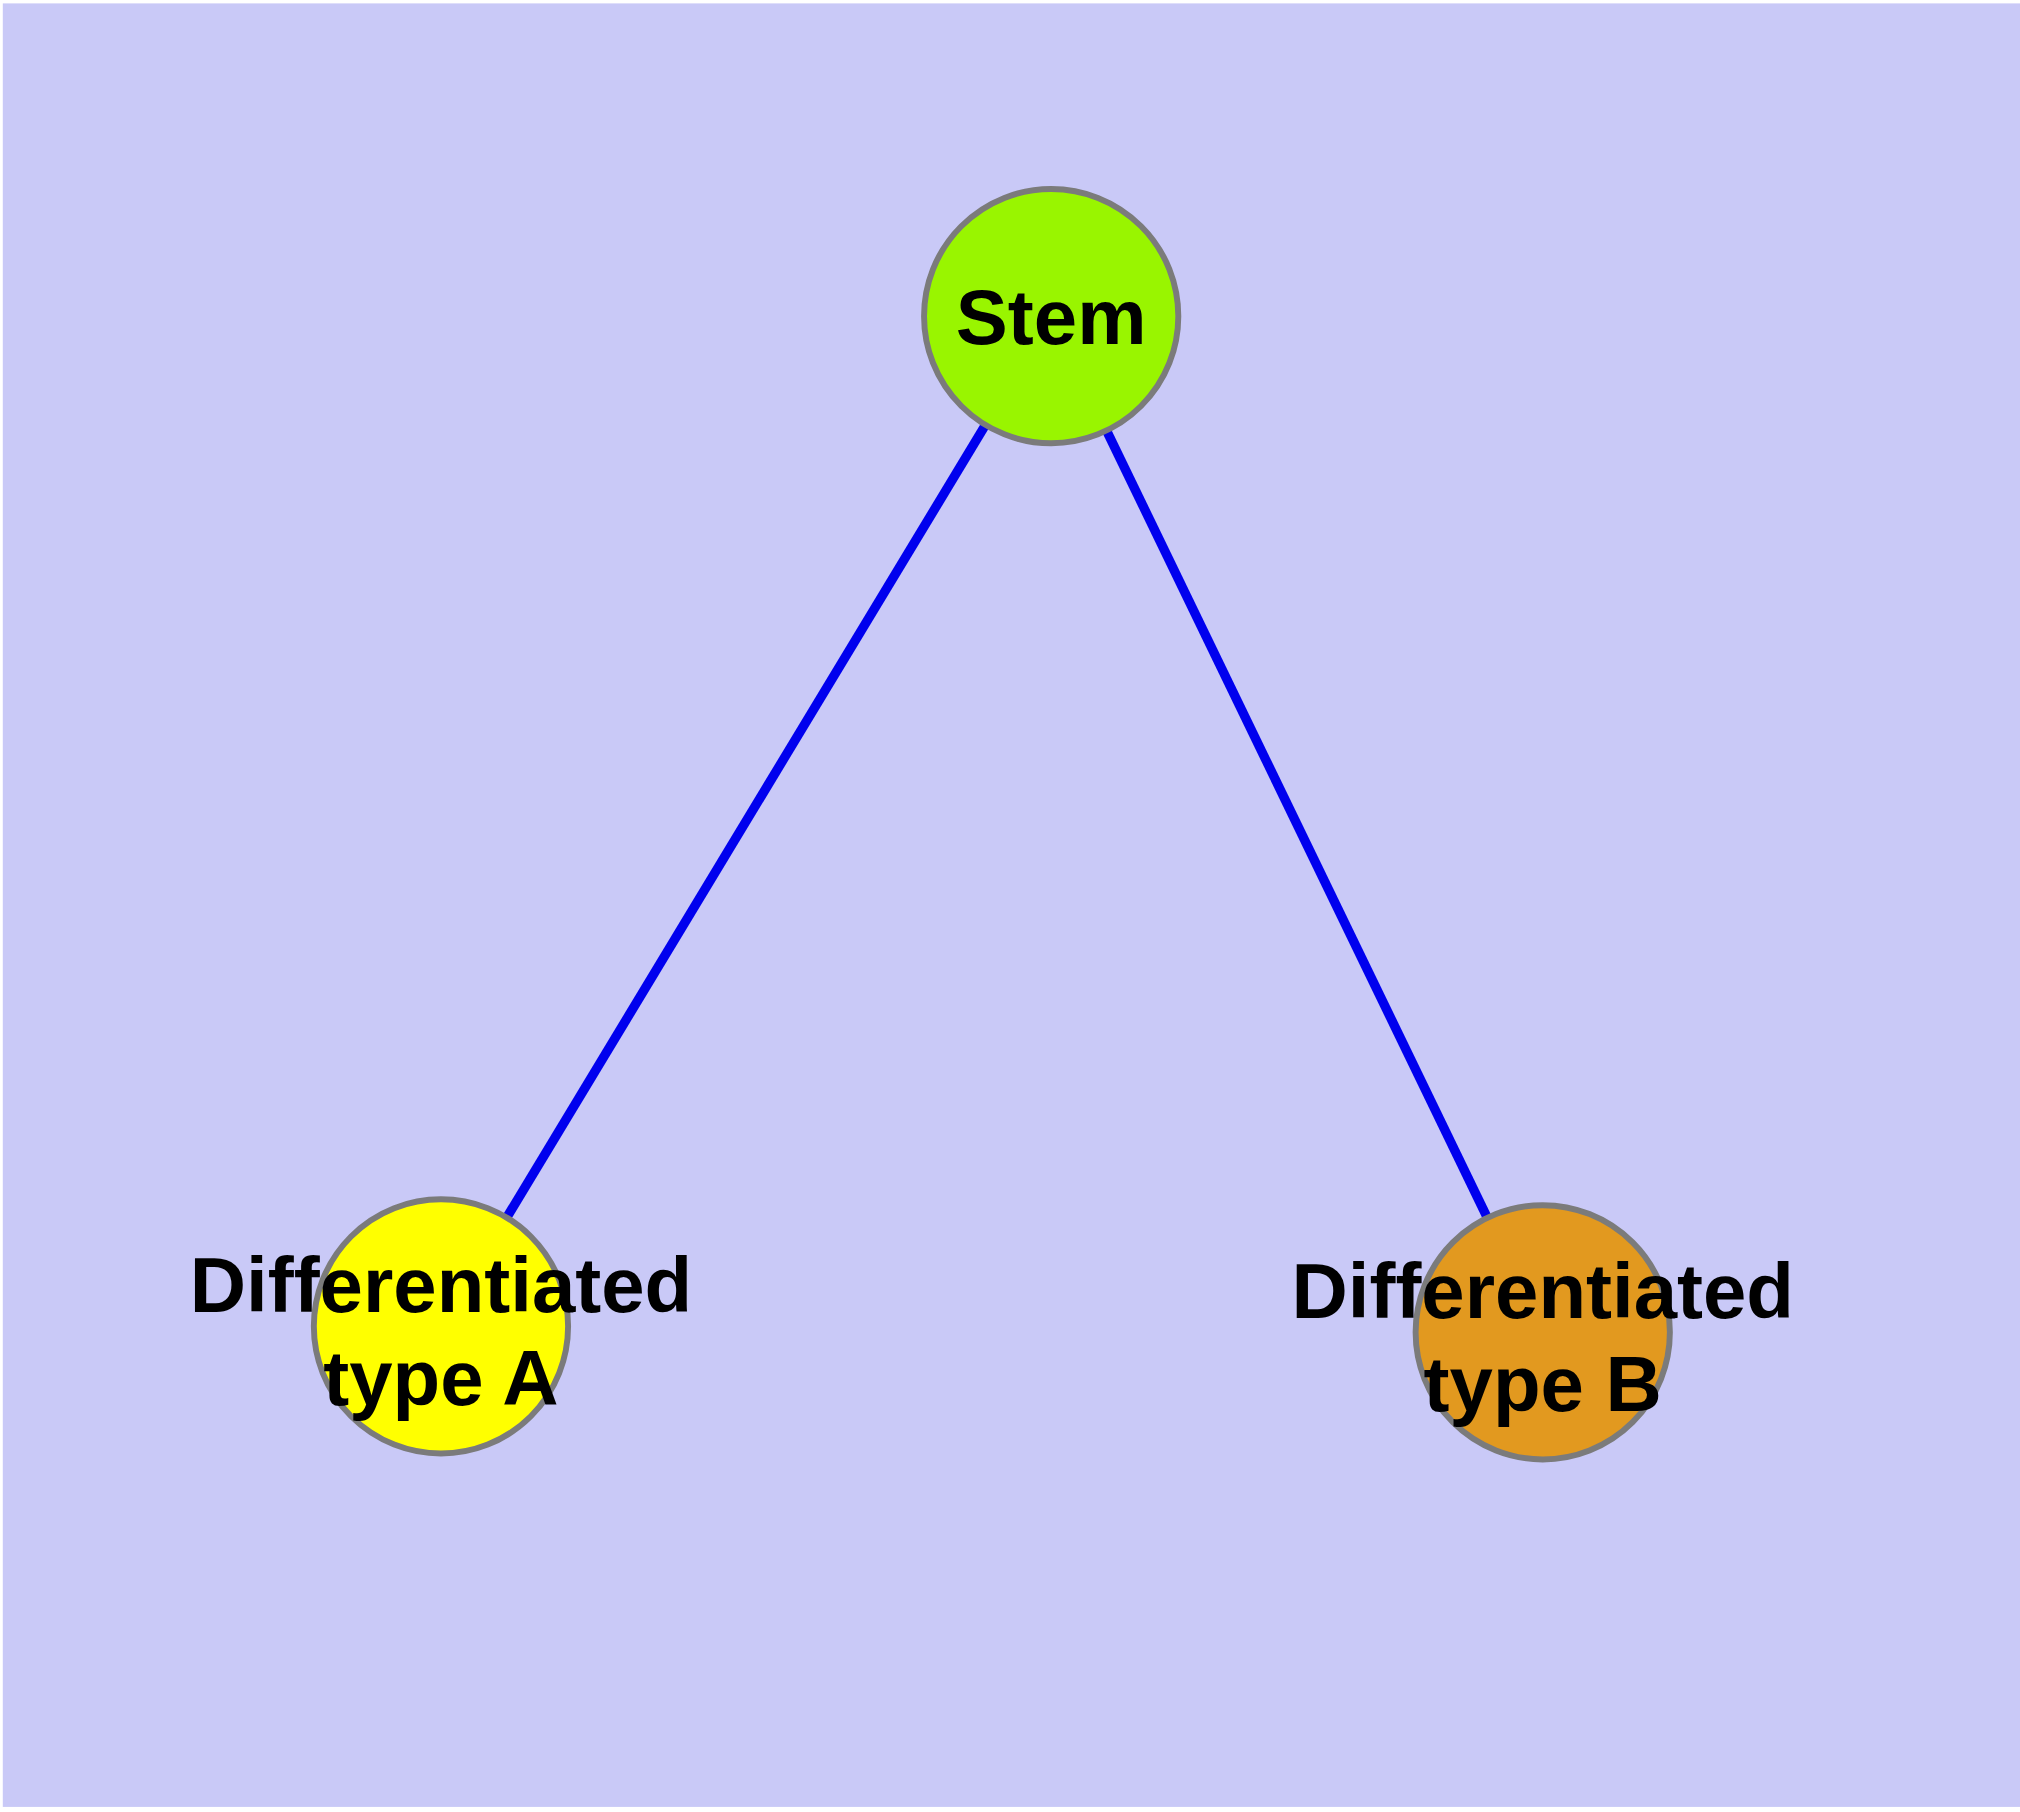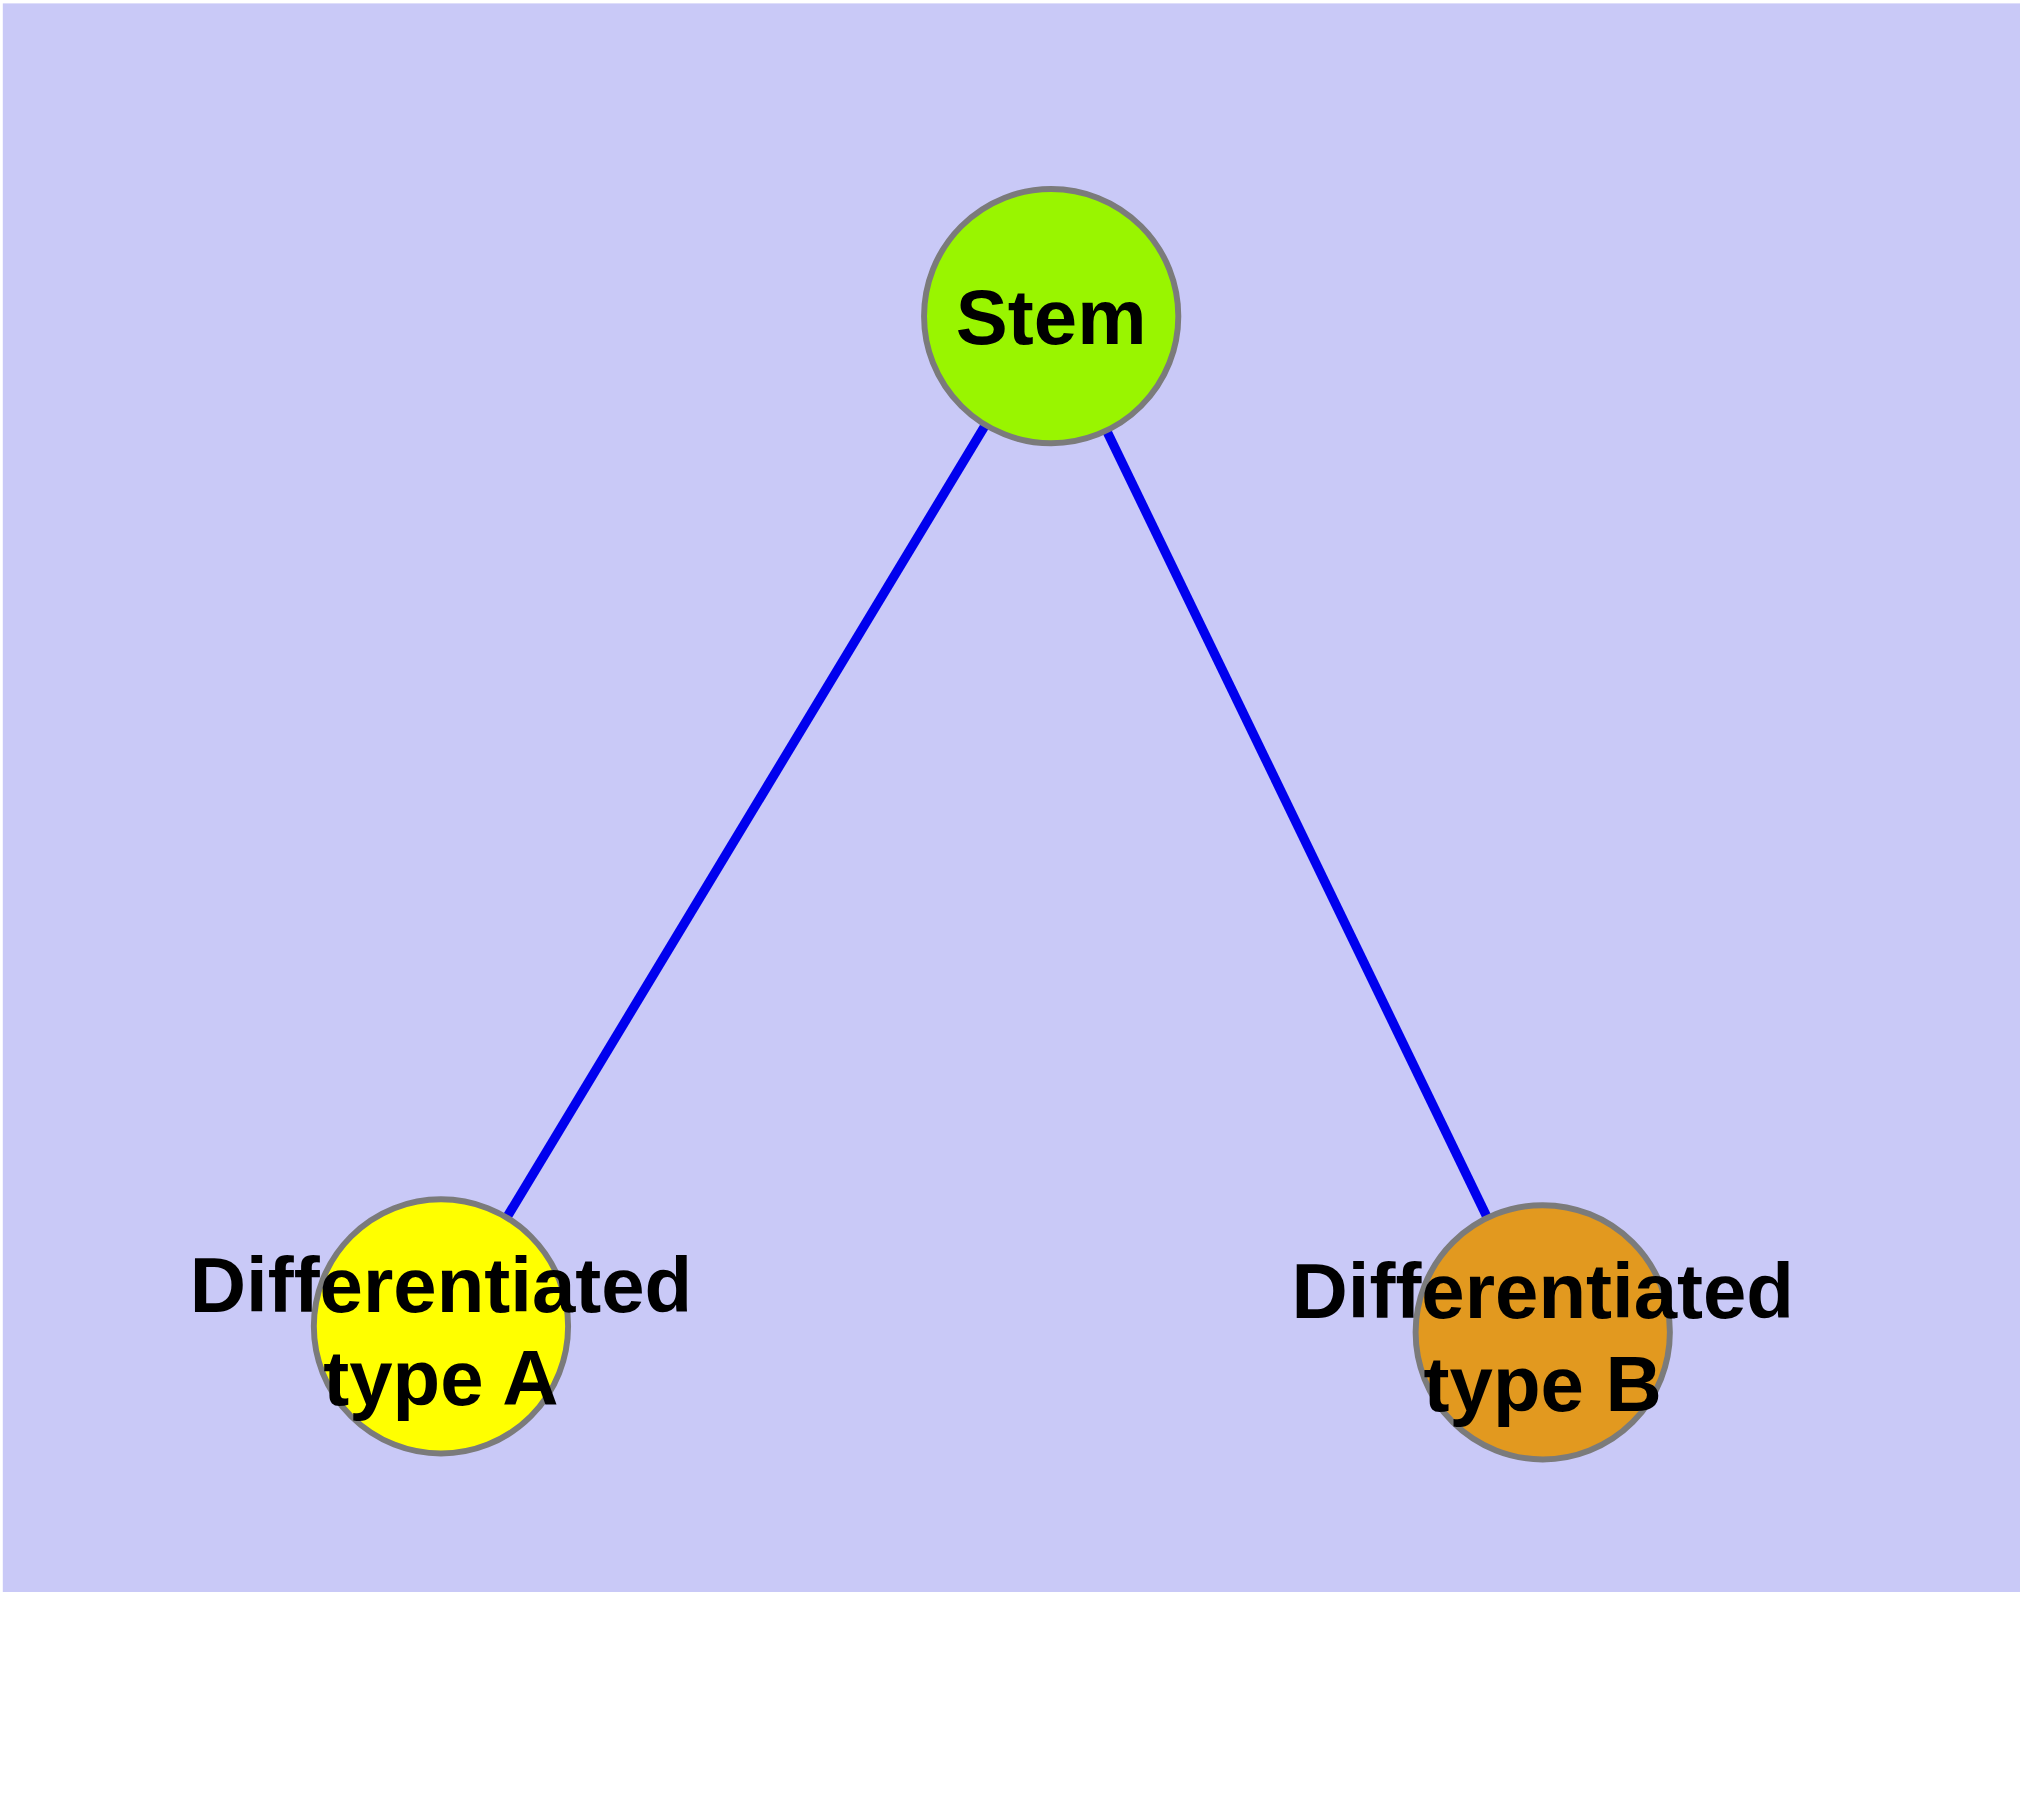--- a/index.html
+++ b/index.html
@@ -3,21 +3,21 @@
   <meta charset="utf-8">
   <style>
     html, body {
       margin: 0;
       padding: 0;
       background: #ffffff;
     }
     .canvas {
       position: relative;
       width: 2021px;
-      height: 1592px;
+      height: 1812px;
       background: #ffffff;
       overflow: hidden;
     }
     .canvas svg {
       position: absolute;
       left: 0;
       top: 0;
       display: block;
     }
     .node-label {

